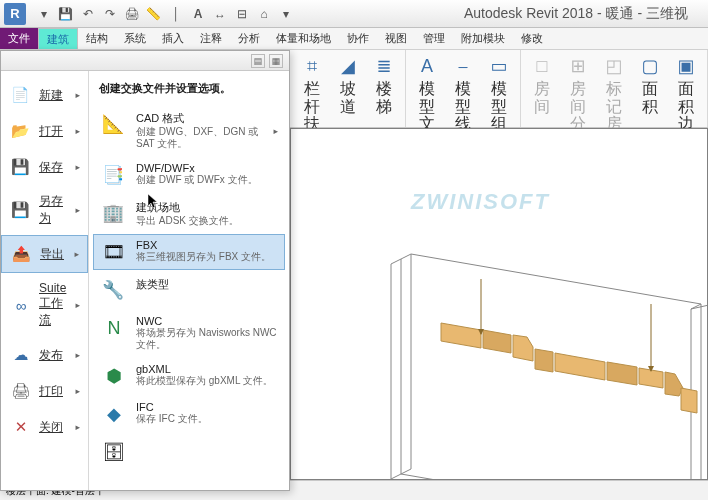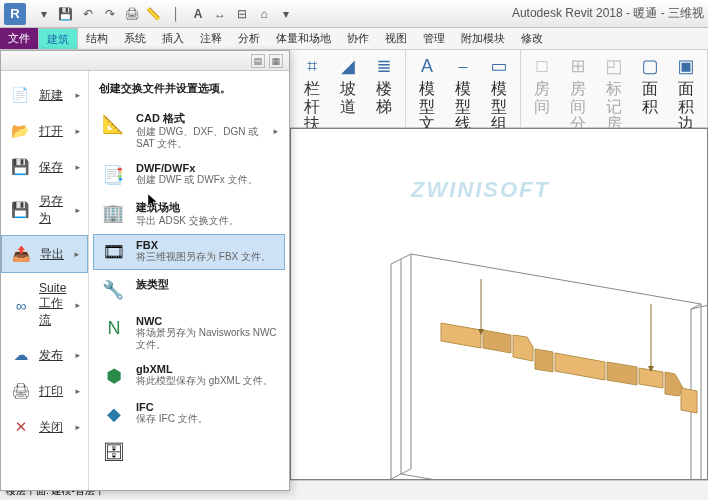--- a/index.html
+++ b/index.html
@@ -1,21 +1,21 @@
 <!DOCTYPE html>
 <html><head>
 <meta charset="utf-8">
 <style>
 *{box-sizing:border-box;margin:0;padding:0;font-family:"Microsoft YaHei","Segoe UI",sans-serif;}
 body{width:708px;height:500px;overflow:hidden;background:#fff;position:relative;}
 .titlebar{height:28px;background:linear-gradient(#fefefe,#e8e8e8);border-bottom:1px solid #c0c0c0;display:flex;align-items:center;padding:0 4px;font-size:11px;}
 .titlebar .logo{width:22px;height:22px;background:#4a7fbf;color:#fff;font-weight:bold;display:flex;align-items:center;justify-content:center;border-radius:2px;font-size:13px;margin-right:6px;}
 .titlebar .qat{display:flex;gap:6px;margin-left:4px;}
 .titlebar .qat span{width:16px;height:16px;display:flex;align-items:center;justify-content:center;color:#555;font-size:12px;}
-.titlebar .title{margin-left:auto;margin-right:0;color:#555;font-size:12px;text-align:center;}
+.titlebar .title{margin-left:auto;margin-right:16px;color:#555;font-size:14px;text-align:center;}
 .menubar{height:22px;background:#f5f5f5;border-bottom:1px solid #d0d0d0;display:flex;align-items:stretch;font-size:11px;}
 .menubar .tab{padding:0 8px;display:flex;align-items:center;cursor:pointer;color:#333;}
 .menubar .tab.active{background:#5eead4;border-top:1px solid #c0c0c0;border-left:1px solid #c0c0c0;border-right:1px solid #c0c0c0;color:#1a6aa8;}
 .menubar .tab.file{background:#701a75;color:#fff;}
 .ribbon{height:78px;background:#f9f9f9;border-bottom:1px solid #c8c8c8;display:flex;font-size:10px;position:relative;}
 .ribbon-left{width:290px;}
 .ribbon-group{border-right:1px solid #d8d8d8;display:flex;flex-direction:column;height:100%;padding:2px 4px;}
 .ribbon-group .buttons{flex:1;display:flex;gap:2px;align-items:flex-start;}
 .ribbon-btn{display:flex;flex-direction:column;align-items:center;justify-content:flex-start;padding:2px 4px;min-width:34px;cursor:pointer;}
 .ribbon-btn .ico{width:24px;height:24px;display:flex;align-items:center;justify-content:center;font-size:18px;color:#3a6fa8;}
@@ -32,26 +32,26 @@
 .fm-item.active{background:#cde2f5;border:1px solid #7fb0d8;}
 .fm-item .fico{width:24px;height:20px;display:flex;align-items:center;justify-content:center;font-size:15px;}
 .fm-item .flbl{font-size:12px;color:#333;flex:1;text-decoration:underline;}
 .fm-item .arrow{font-size:9px;color:#666;}
 .filemenu-right{flex:1;padding:6px 4px;}
 .fm-right-title{font-size:11px;font-weight:bold;padding:4px 6px 10px;color:#222;}
 .export-item{display:flex;gap:8px;padding:4px 6px;cursor:pointer;align-items:flex-start;margin-bottom:2px;border:1px solid transparent;}
 .export-item:hover,.export-item.hover{background:#cde2f5;border:1px solid #7fb0d8;}
 .export-item .eico{width:28px;height:26px;display:flex;align-items:center;justify-content:center;font-size:18px;flex-shrink:0;}
 .export-item .etxt{flex:1;}
-.export-item .etitle{font-size:11px;font-weight:bold;color:#222;}
+.export-item .etitle{font-size:11px;font-weight:normal;color:#222;}
 .export-item .edesc{font-size:10px;color:#666;line-height:1.2;}
 .export-item .earr{font-size:9px;color:#666;align-self:center;}
 .viewport{position:absolute;top:128px;left:290px;right:0;bottom:20px;background:#fff;border:1px solid #808080;overflow:hidden;}
 .statusbar{position:absolute;bottom:0;left:0;right:0;height:20px;background:#f2f2f2;border-top:1px solid #c8c8c8;font-size:10px;display:flex;align-items:center;padding:0 6px;}
-.watermark{position:absolute;top:48px;left:120px;font-size:22px;font-weight:bold;color:rgba(90,170,200,0.35);letter-spacing:2px;pointer-events:none;font-style:italic;}
+.watermark{position:absolute;top:60px;left:120px;font-size:22px;font-weight:bold;color:rgba(90,170,200,0.35);letter-spacing:2px;pointer-events:none;font-style:italic;}
 .cursor{position:absolute;width:12px;height:16px;pointer-events:none;z-index:50;}
 </style>
 </head>
 <body>
 
 <div class="titlebar">
   <div class="logo">R</div>
   <div class="qat">
     <span>▾</span>
     <span>💾</span>

